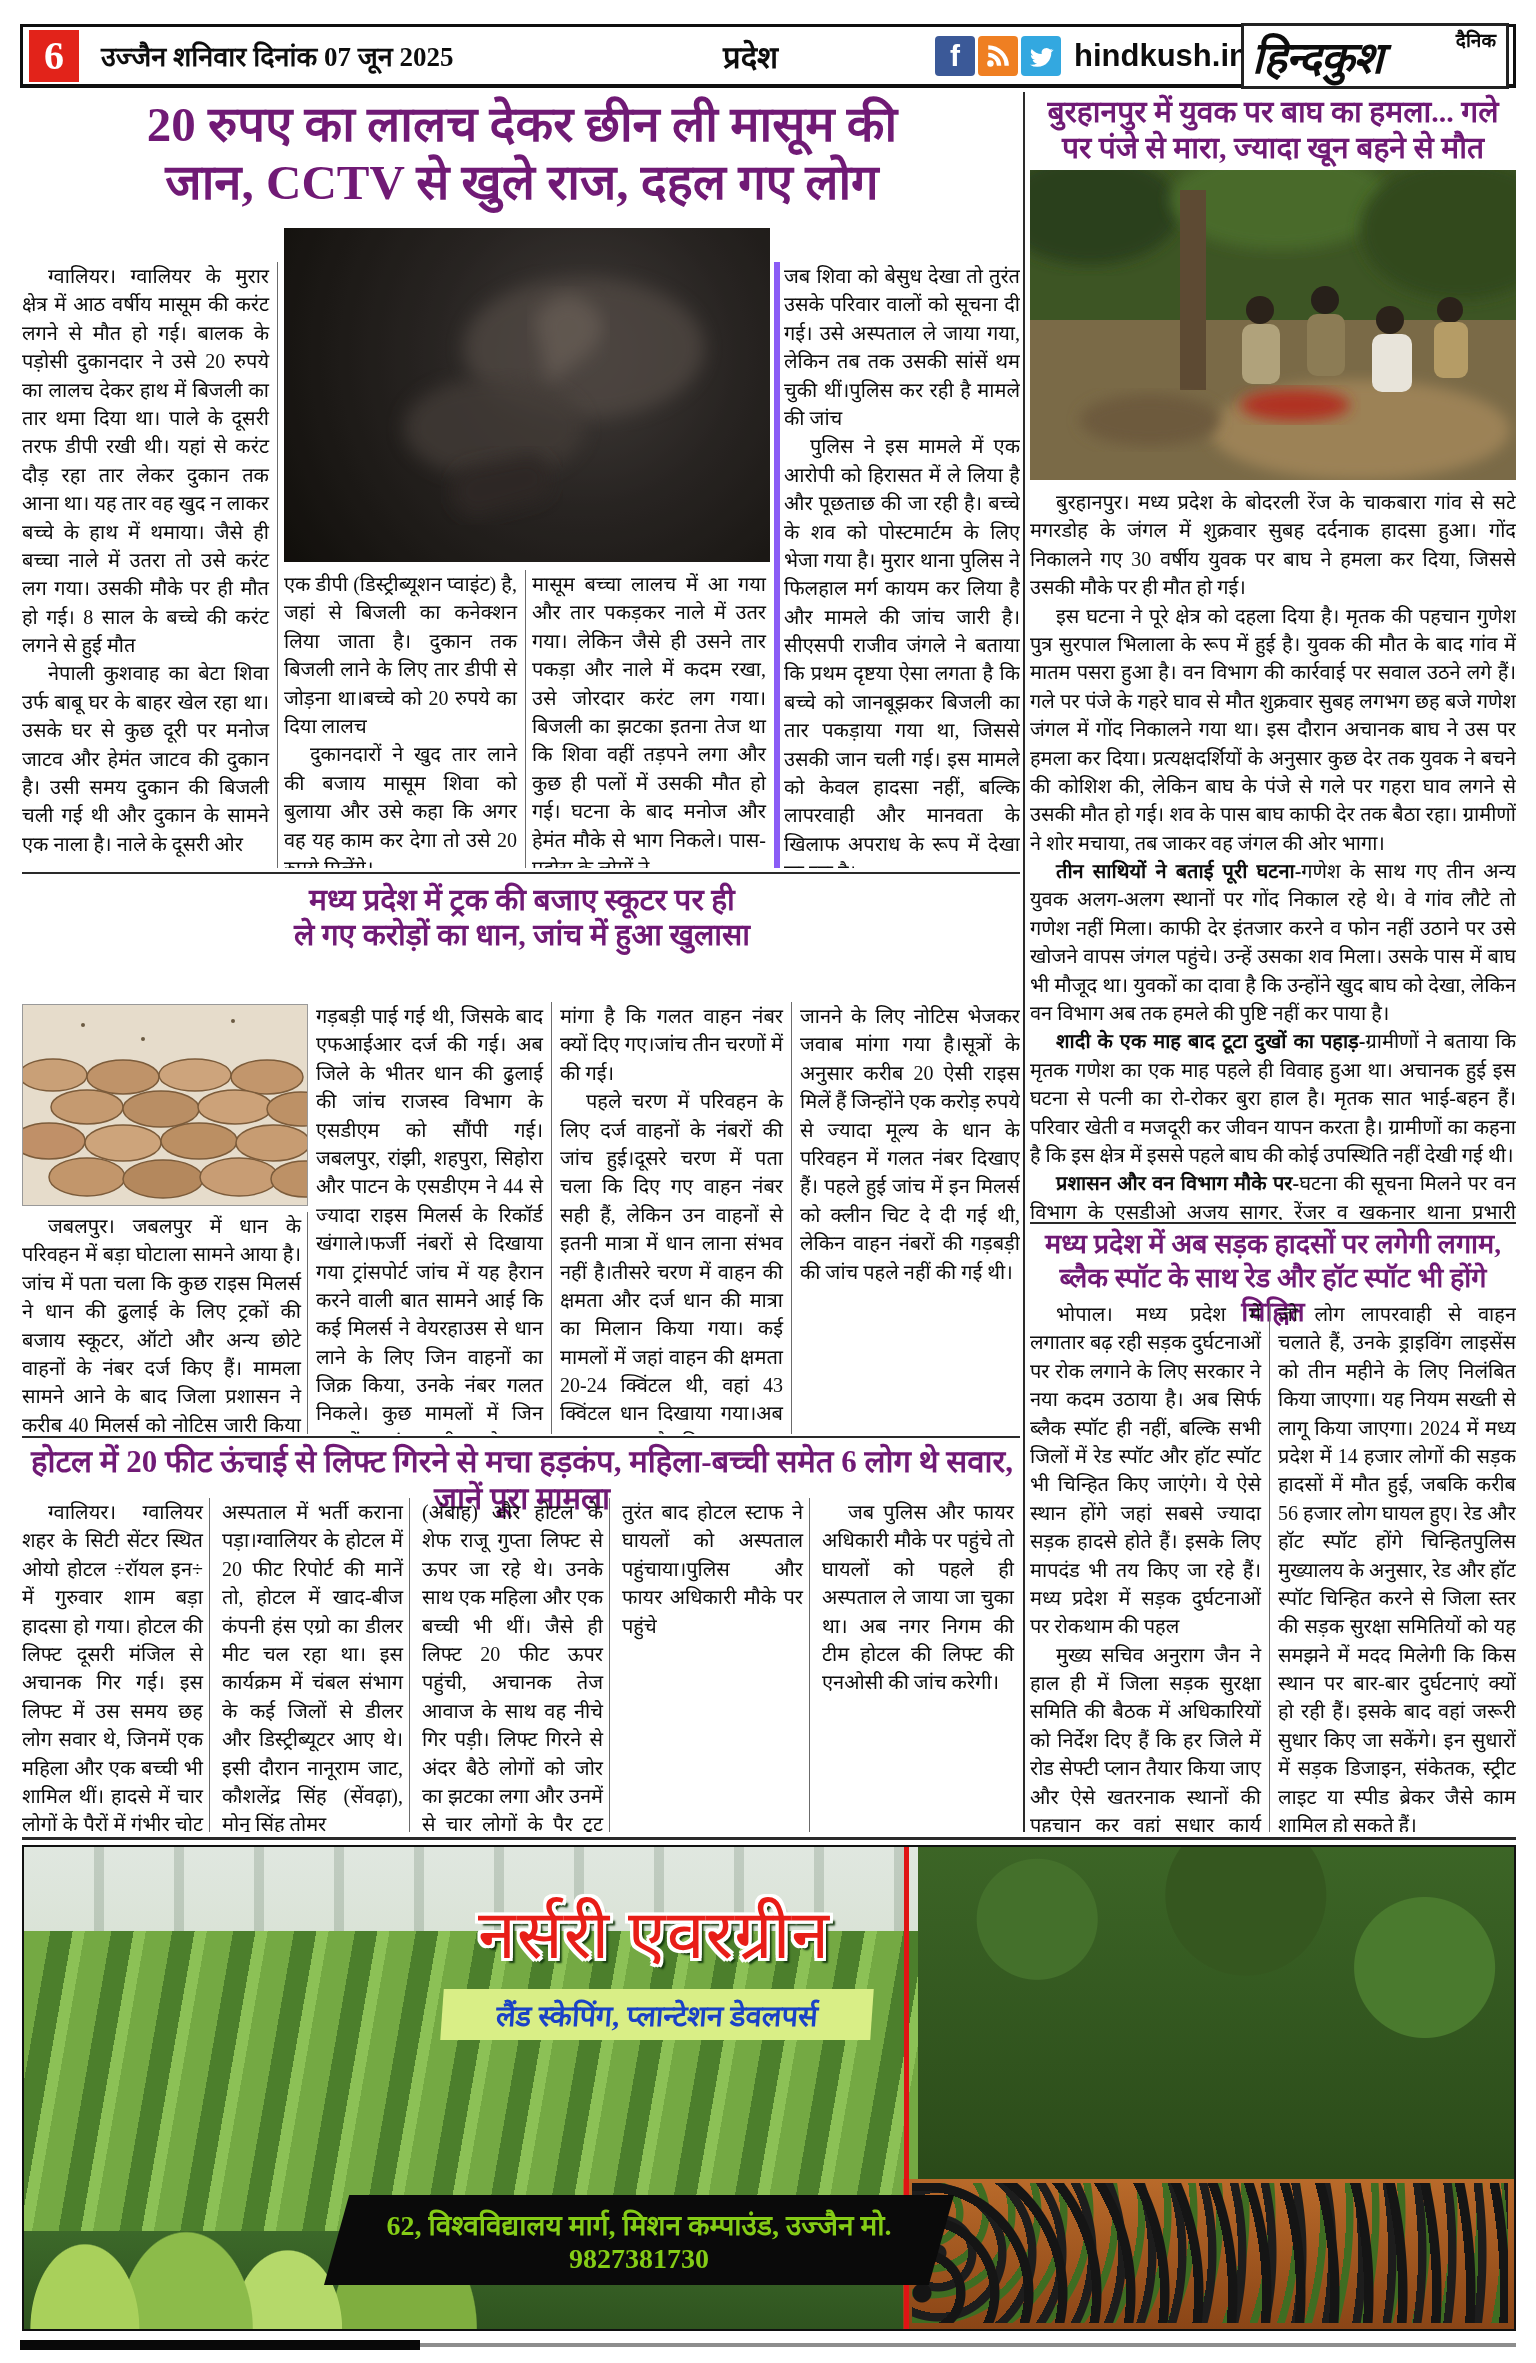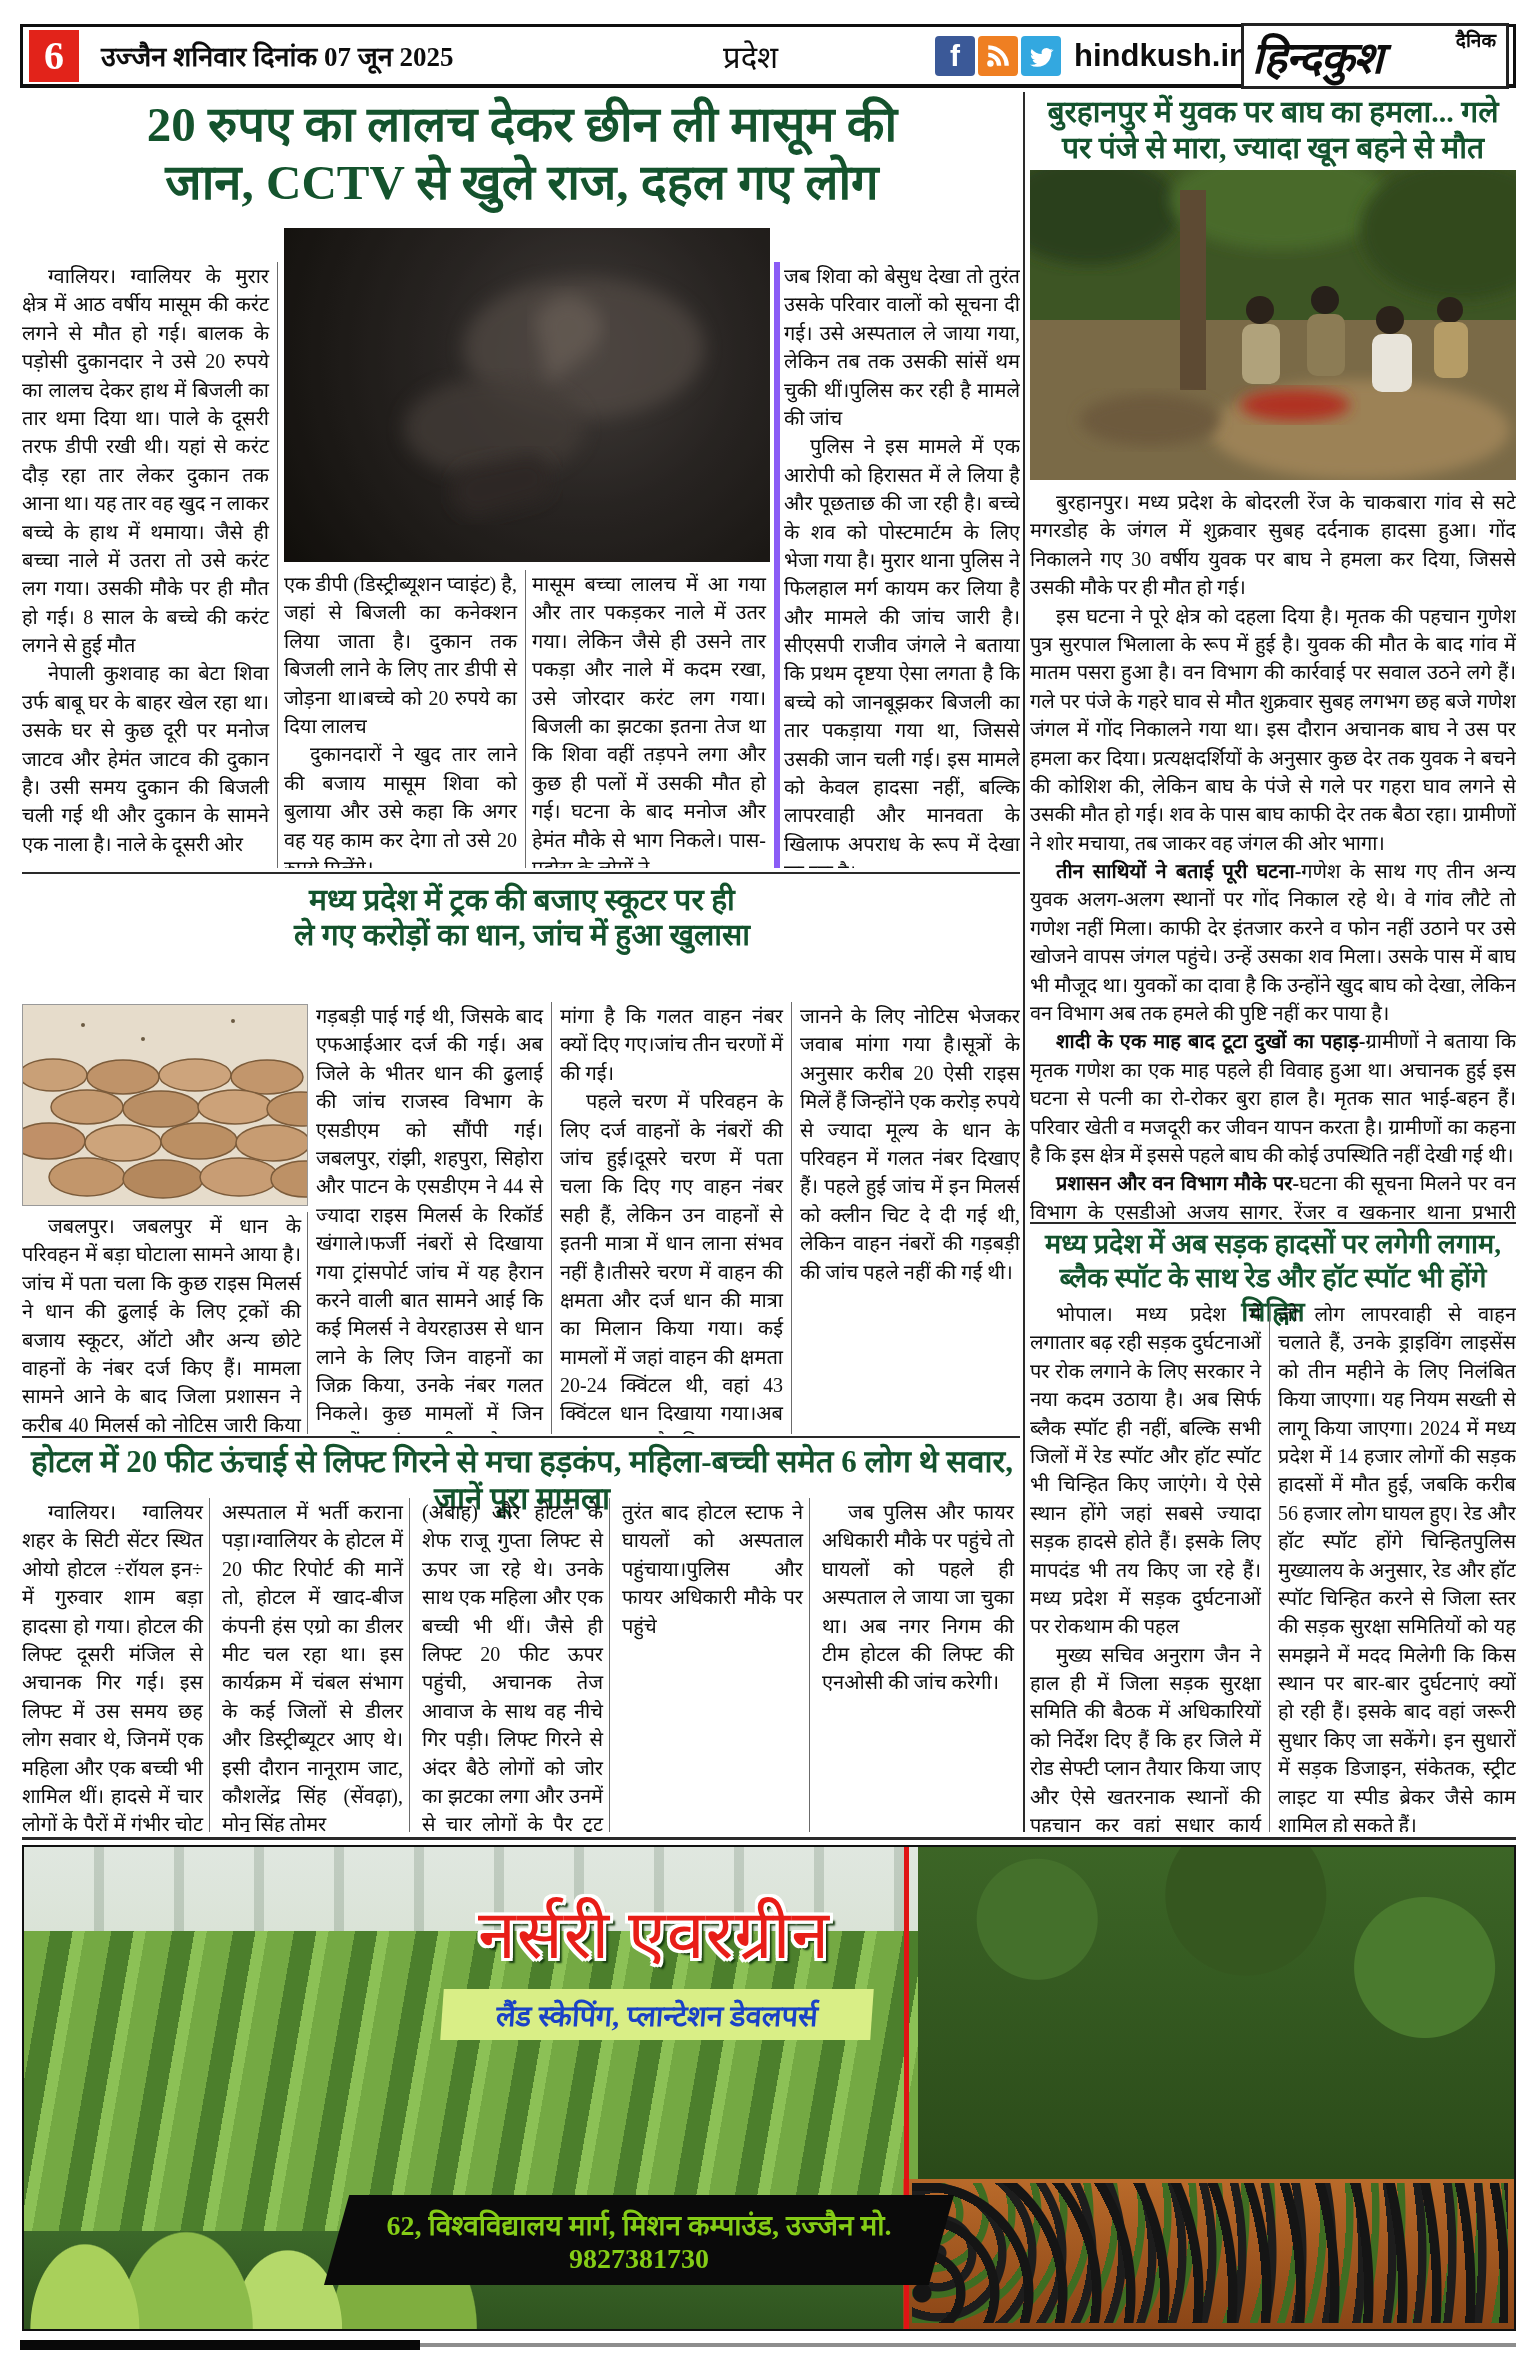--- a/index.html
+++ b/index.html
@@ -8,42 +8,42 @@
   .abs { position:absolute; }
 
   
   .header-bar { left:20px; top:24px; width:1496px; height:64px;
     border:3px solid #0f0f0f; border-bottom:4px solid #0f0f0f;
     background:#fff; display:flex; align-items:center; }
   .pagenum { width:50px; height:52px; background:#e2231a; color:#fff;
     font-size:40px; font-weight:bold; display:flex; align-items:center;
     justify-content:center; margin-left:6px; }
   .dateline { font-size:27px; font-weight:bold; margin-left:22px; white-space:nowrap; }
-  .section-title { font-size:31px; font-weight:normal; position:absolute; left:700px; }
+  .section-title { font-size:31px; font-weight:bold; position:absolute; left:700px; }
   .social { position:absolute; left:912px; display:flex; align-items:center; gap:3px; }
   .sq { width:40px; height:40px; border-radius:4px; display:flex; align-items:center;
     justify-content:center; color:#fff; font-weight:bold;
     font-family:"Liberation Sans",sans-serif; }
   .fb { background:#3b5998; font-size:30px; }
   .rss { background:#ef7f22; }
   .tw { background:#33a8e0; }
   .site { font-size:31px; font-weight:bold; font-family:"Liberation Sans",sans-serif;
     margin-left:10px; }
   .masthead { position:absolute; right:4px; top:-4px; width:268px; height:66px;
     border:3px solid #222; background:#fff; padding:2px 8px; }
   .masthead .daily { position:absolute; right:10px; top:1px; font-size:19px; font-weight:bold; }
   .masthead .title { position:absolute; left:8px; bottom:0px; font-size:44px;
     font-weight:bold; letter-spacing:-1px; font-style:italic; }
 
   
   .vrule-main { left:1023px; top:92px; width:2px; height:1740px; background:#2a2a2a; }
   .hrule { background:#2a2a2a; height:2px; }
 
   
-  .hl { font-weight:bold; text-align:center; line-height:1.18; color:#14532d;font-family:Liberation Serif, serif; }
+  .hl { font-weight:bold; text-align:center; line-height:1.18; color:#701a75;font-family:Liberation Serif, serif; }
   .hl-cctv  { left:24px;  top:96px;  width:996px; height:162px; font-size:49px; }
   .hl-tiger { left:1030px; top:94px; width:486px; height:72px; font-size:30px; line-height:1.2; }
   .hl-paddy { left:24px;  top:882px; width:996px; height:114px; font-size:30px; }
   .hl-hotel { left:24px;  top:1444px; width:996px; height:46px; font-size:31px; }
   .hl-road  { left:1030px; top:1228px; width:486px; height:66px; font-size:27px; line-height:1.25; }
 
   
   .bodytxt { font-size:20px; line-height:1.42; text-align:justify; overflow:hidden; }
   .bodytxt p { text-indent:26px; }
   .bodytxt p.noind { text-indent:0; }

